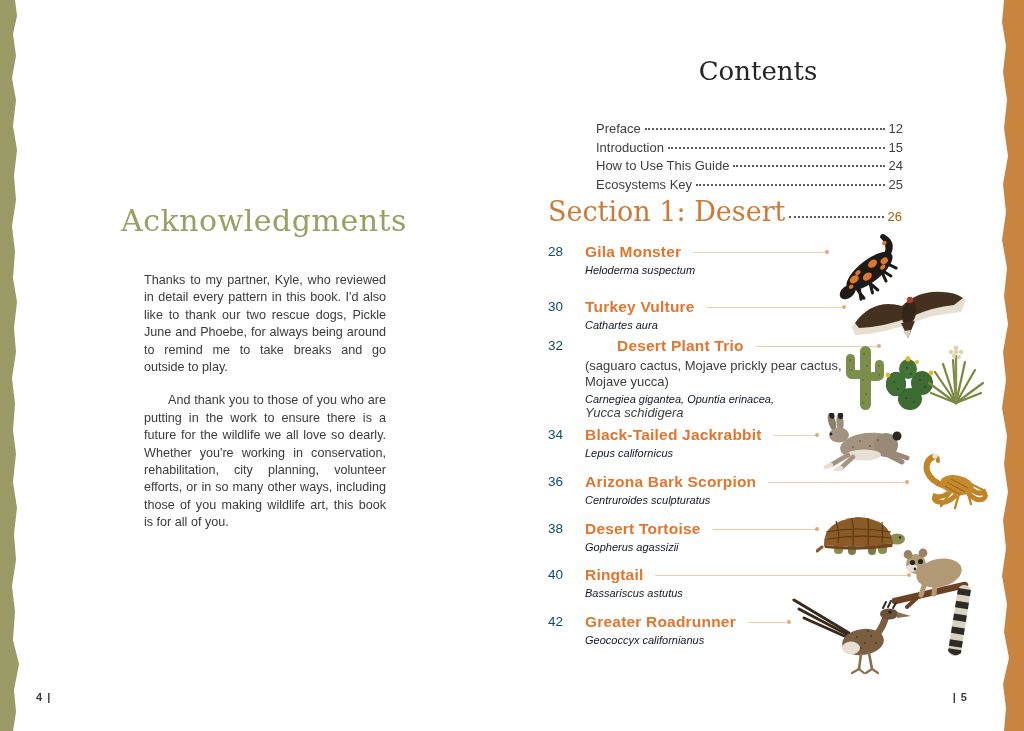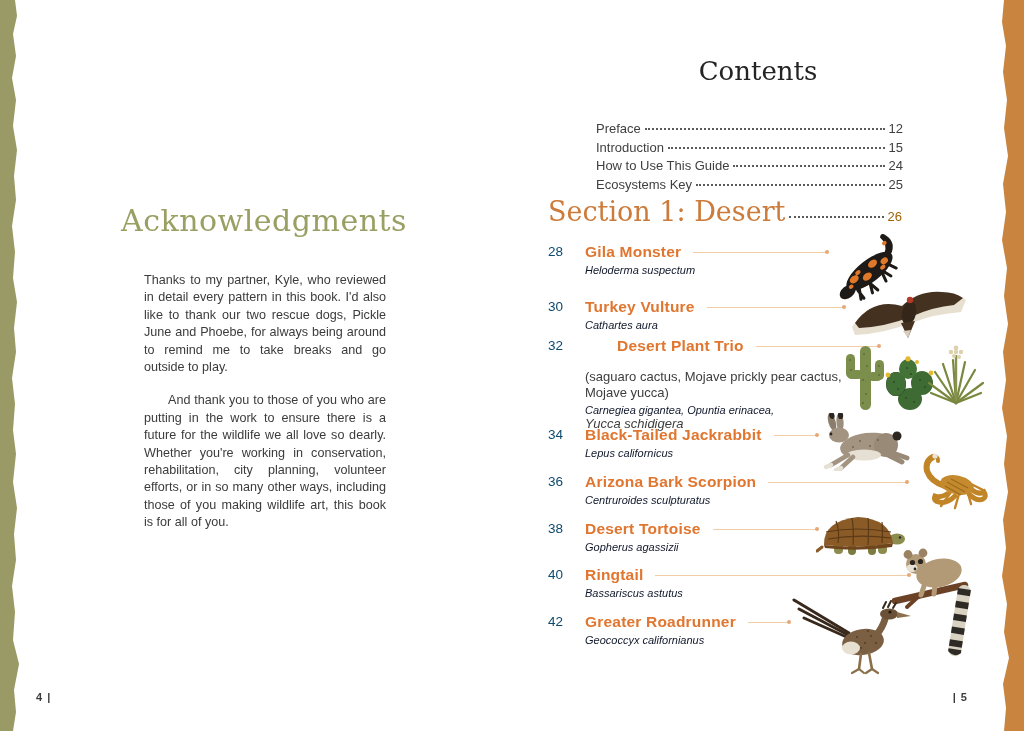--- a/index.html
+++ b/index.html
@@ -48,21 +48,21 @@
   
   .entry{position:absolute;left:548px;display:flex;}
   .entry .num{width:37px;font-size:13.5px;color:#0c4a6e;padding-top:1px;}
   .title-row{display:flex;align-items:center;text-align:right;}
   .etitle{font-size:15.5px;font-weight:bold;color:#e0762f;white-space:nowrap;letter-spacing:.2px;}
   .leader{flex:1;height:1px;background:#f3cda5;margin-left:12px;min-width:18px;position:relative;}
   .leader::after{
     content:'';position:absolute;right:-1px;top:-1.5px;width:4px;height:4px;border-radius:50%;background:#e7a877;
   }
   .latin{font-style:italic;font-size:11px;color:#0f172a;margin-top:3px;}
-  .desc{font-size:13px;color:#3d3d3d;margin-top:14px;line-height:16px;}
+  .desc{font-size:13px;color:#3d3d3d;margin-top:3px;line-height:16px;}
   .desc2{font-size:13px;color:#3d3d3d;line-height:16px;}
   .latin2{font-style:italic;font-size:13px;color:#3d3d3d;line-height:16px;}
   .illus{position:absolute;}
 </style>
 </head>
 <body>
 
 <svg class="edge edge-left" viewBox="0 0 26 731" preserveAspectRatio="none">
   <path fill="#999a66" d="M0,0 L15,0 L17,16 L13,34 L16,56 L12,78 L16,100 L13,126 L17,150 L14,176 L16,200 L12,226 L15,252 L13,278 L17,302 L14,328 L16,352 L12,378 L15,404 L13,430 L16,454 L13,482 L17,508 L14,534 L16,560 L12,586 L15,612 L13,640 L19,664 L14,690 L16,712 L13,731 L0,731 Z"></path>
 </svg>

